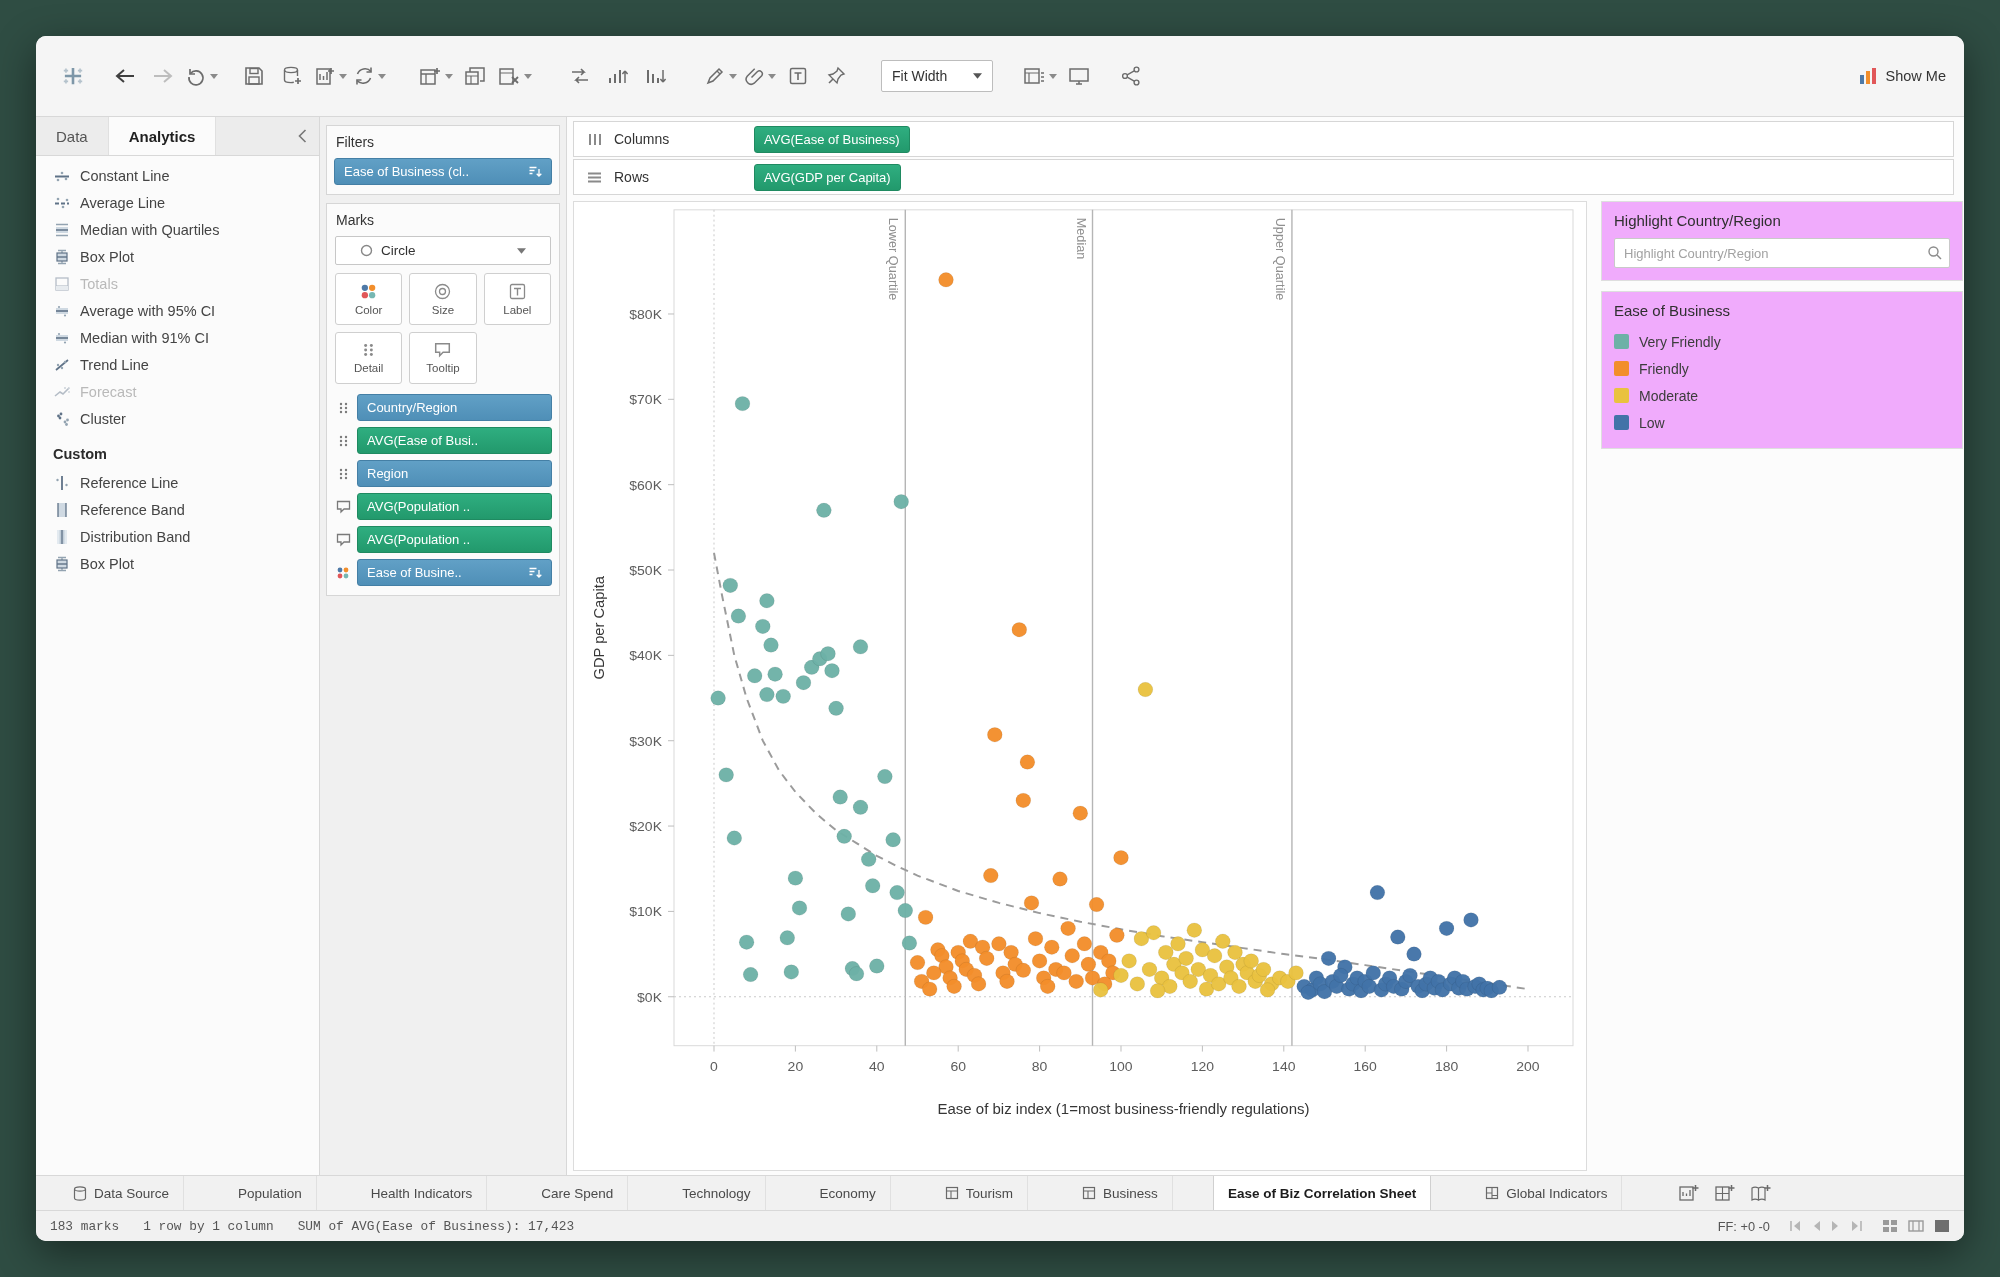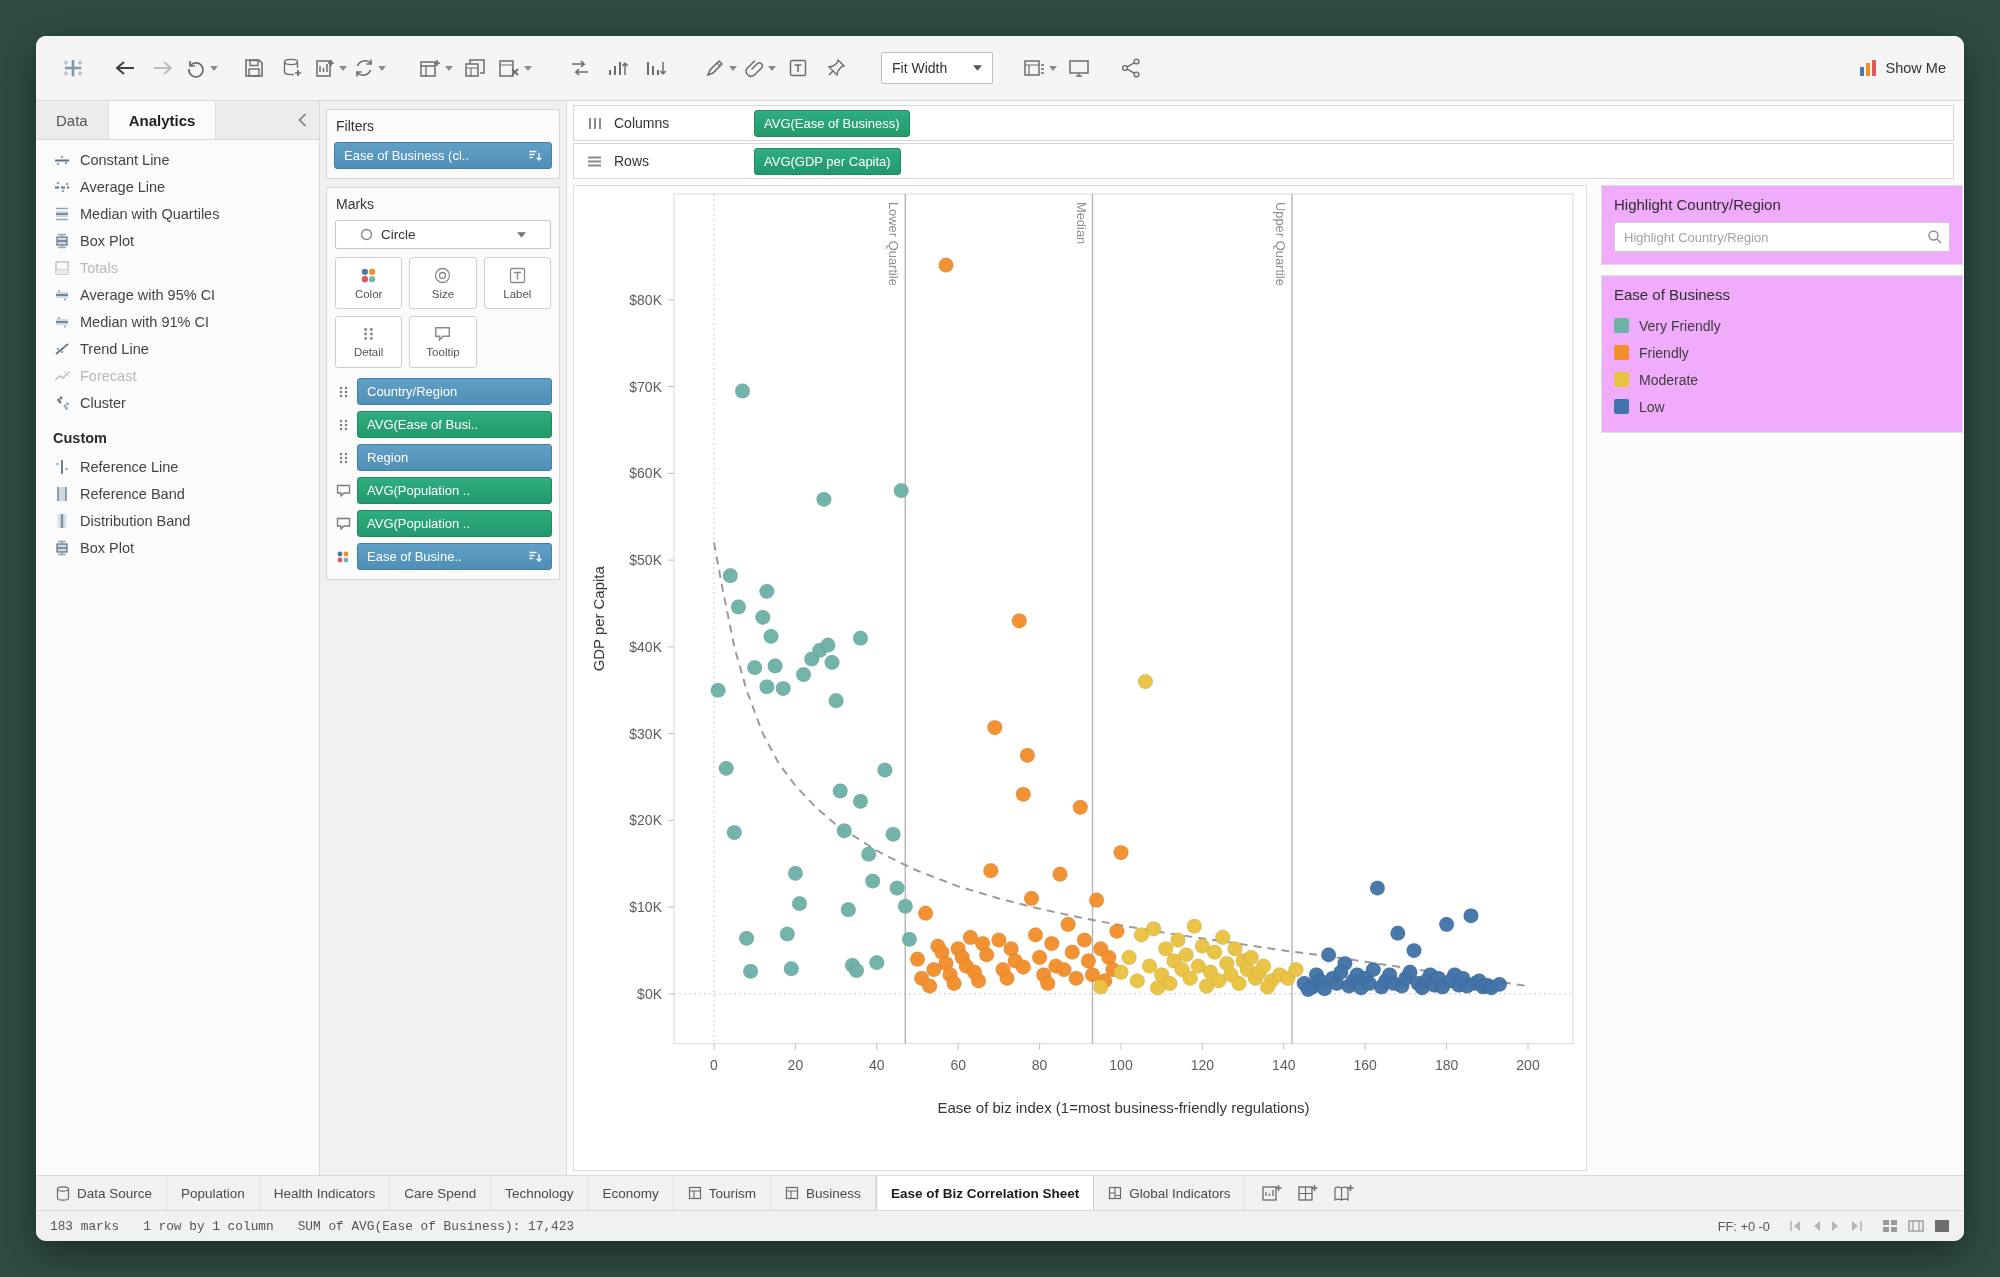--- a/index.html
+++ b/index.html
@@ -11,21 +11,21 @@
   }
   .window{
     position:absolute;left:36px;top:36px;width:1928px;height:1205px;
     background:#fdfdfd;border-radius:10px;overflow:hidden;
     box-shadow:0 12px 40px rgba(0,0,0,.45);
     display:flex;flex-direction:column;
   }
   
   .toolbar{
     height:64px;flex:0 0 64px;background:#f5f5f5;border-bottom:1px solid #d8d8d8;
-    display:flex;align-items:center;padding:0 18px;gap:0;
+    display:flex;align-items:center;padding:8px 18px;gap:0;
   }
   .tb-btn{height:36px;min-width:32px;display:flex;align-items:center;justify-content:center;gap:3px;border-radius:3px;padding:0 3px;cursor:default;}
   .tb-btn svg{display:block;}
   .gap-l{margin-left:26px;}
   .gap-m{margin-left:14px;}
   .caret{display:block;}
   .fit-box{
     height:30px;border:1px solid #bdbdbd;background:#fff;border-radius:2px;
     display:flex;align-items:center;gap:26px;padding:0 10px;font-size:14px;color:#333;
   }
@@ -89,21 +89,21 @@
   .hl-input{
     width:100%;box-sizing:border-box;height:30px;border:1px solid #c9c9c9;border-radius:2px;
     font-size:13px;color:#333;padding:0 30px 0 9px;outline:none;background:#fff;
     font-family:"Liberation Sans",sans-serif;
   }
   .hl-input::placeholder{color:#a2a2a2;}
   .hl-mag{position:absolute;right:7px;top:7px;}
   .legend-item{display:flex;align-items:center;gap:10px;height:27px;font-size:14px;color:#3c3c3c;}
   .legend-swatch{width:15px;height:15px;border-radius:2px;flex:0 0 15px;}
   
-  .sheet-tabs{height:34px;flex:0 0 34px;background:#f1f1f1;border-top:1px solid #d8d8d8;display:flex;align-items:stretch;padding-left:6px;}
+  .sheet-tabs{height:34px;flex:0 0 34px;background:#f1f1f1;border-top:1px solid #d8d8d8;display:flex;align-items:stretch;padding-left:23px;gap:40px;}
   .sheet-tab{
     display:flex;align-items:center;gap:7px;padding:0 14px;font-size:13.5px;color:#4a4a4a;
     border-right:1px solid #e0e0e0;white-space:nowrap;
   }
   .sheet-tab.active{background:#fff;color:#1c1c1c;font-weight:bold;border-left:1px solid #d0d0d0;border-right:1px solid #d0d0d0;}
   .tab-new-group{display:flex;align-items:center;gap:14px;padding:0 16px;}
   
   .status-bar{height:30px;flex:0 0 30px;background:#f1f1f1;border-top:1px solid #d8d8d8;display:flex;align-items:center;padding:0 14px;font-size:12.8px;color:#555;}
   .status-left{display:flex;align-items:center;gap:24px;font-family:Liberation Mono, monospace;}
   .status-right{margin-left:auto;display:flex;align-items:center;gap:18px;}

